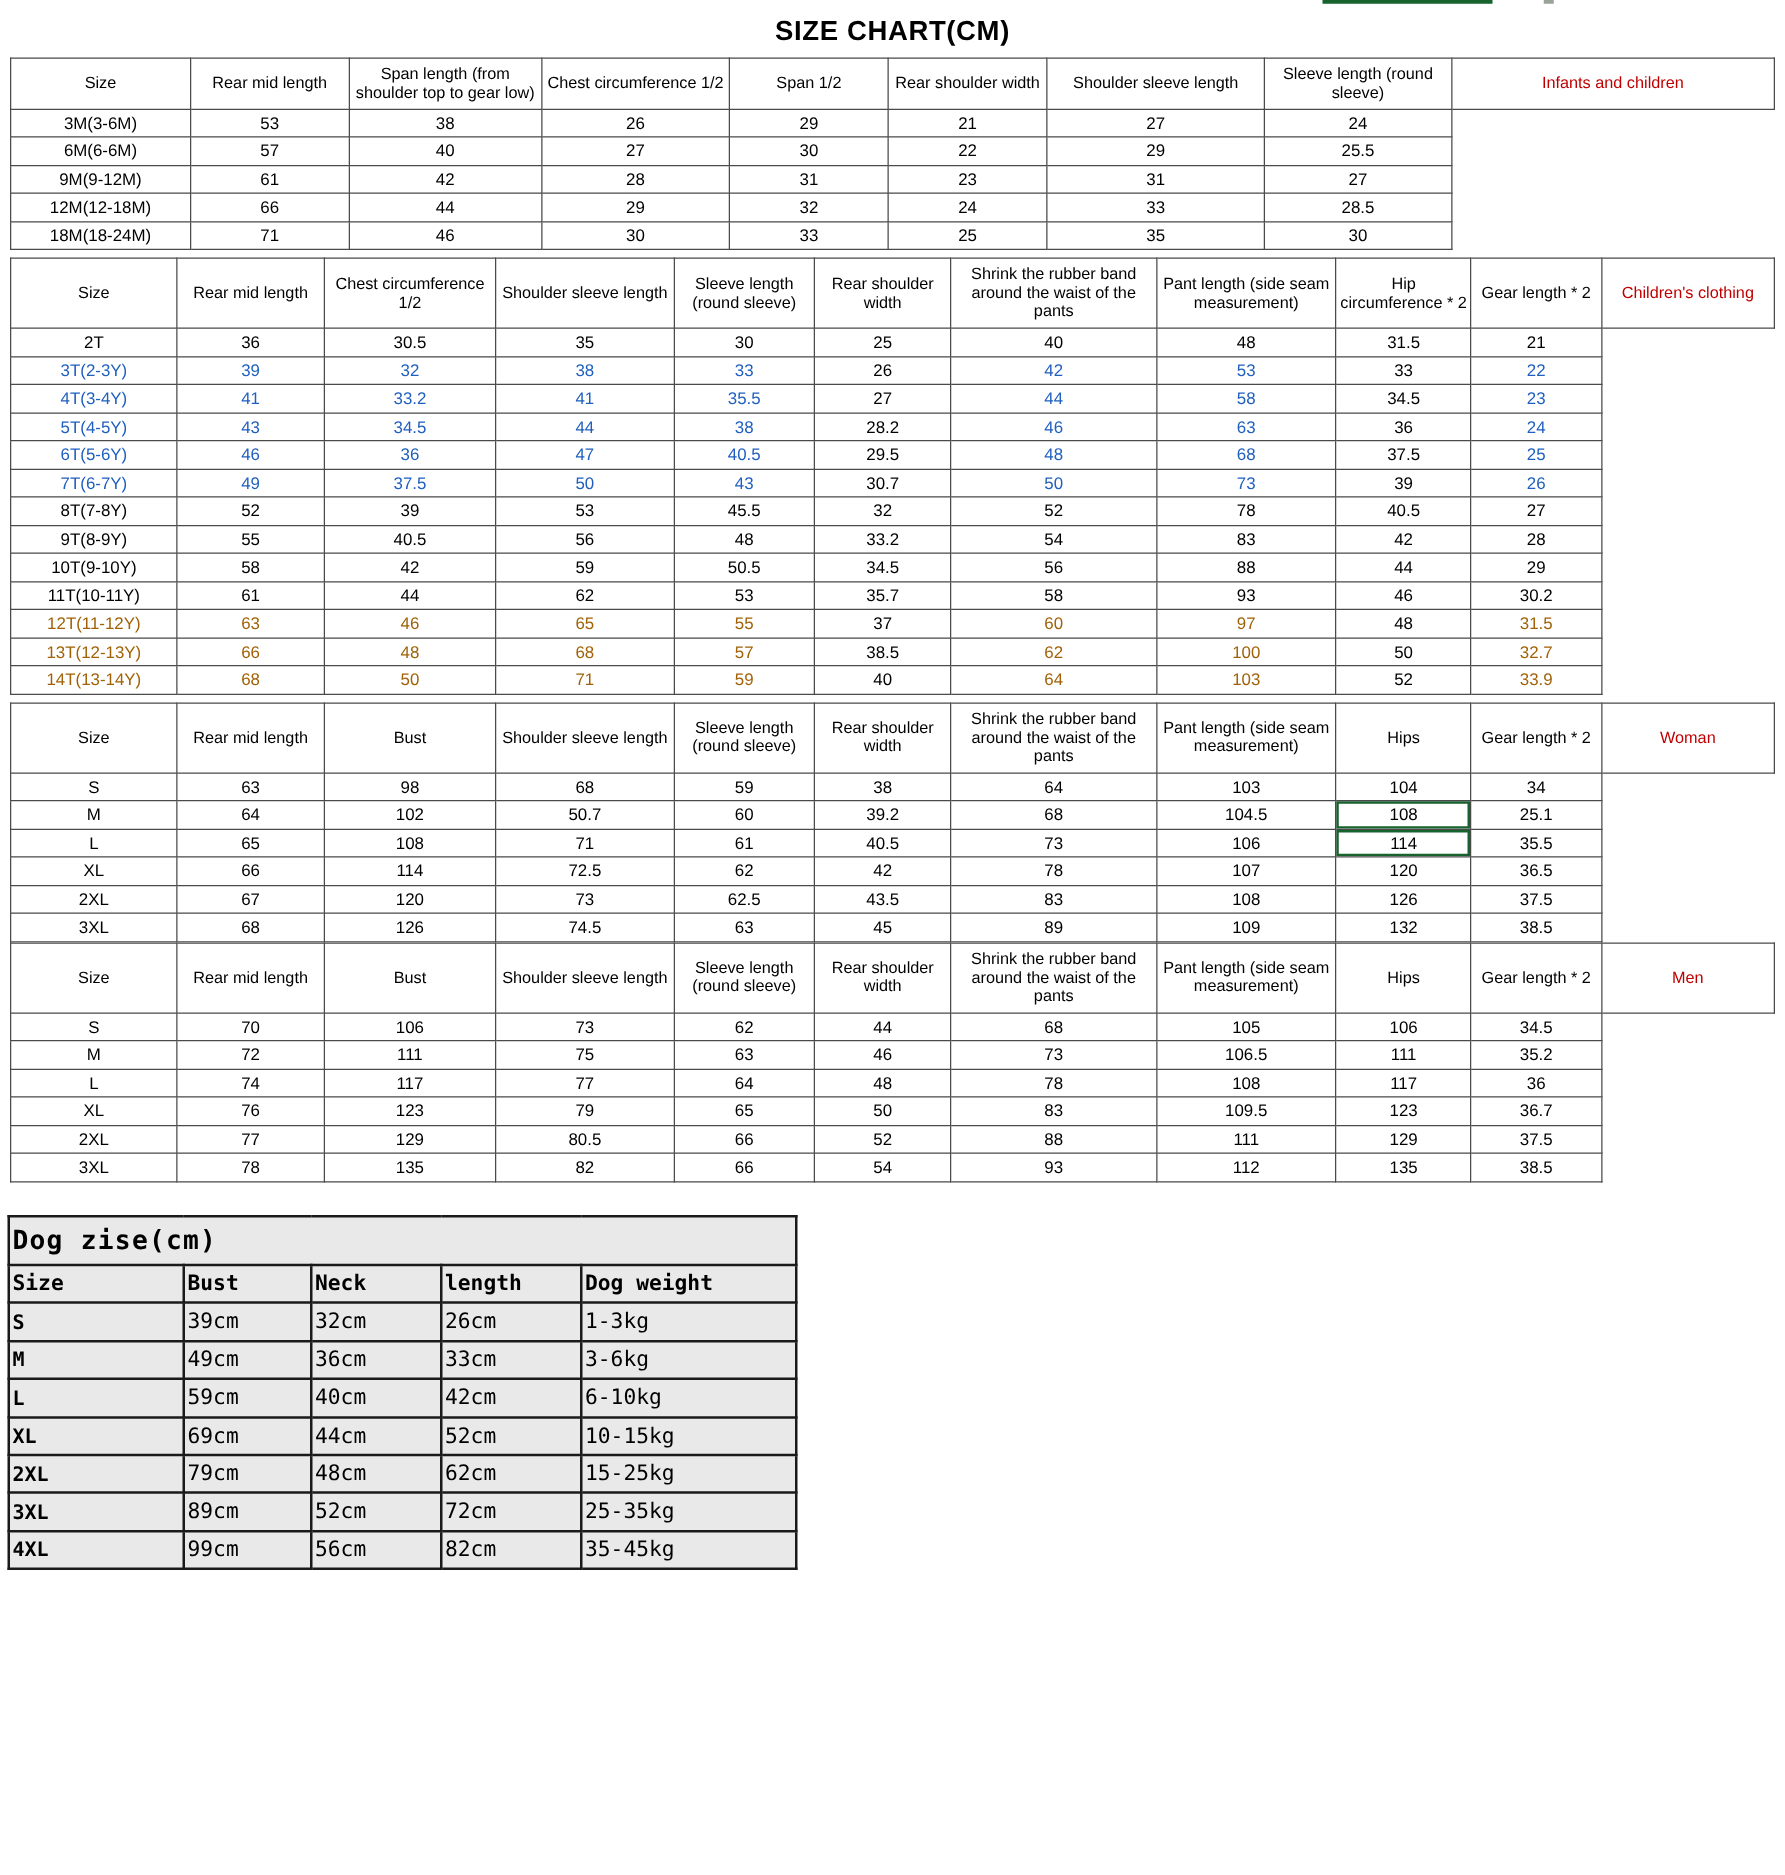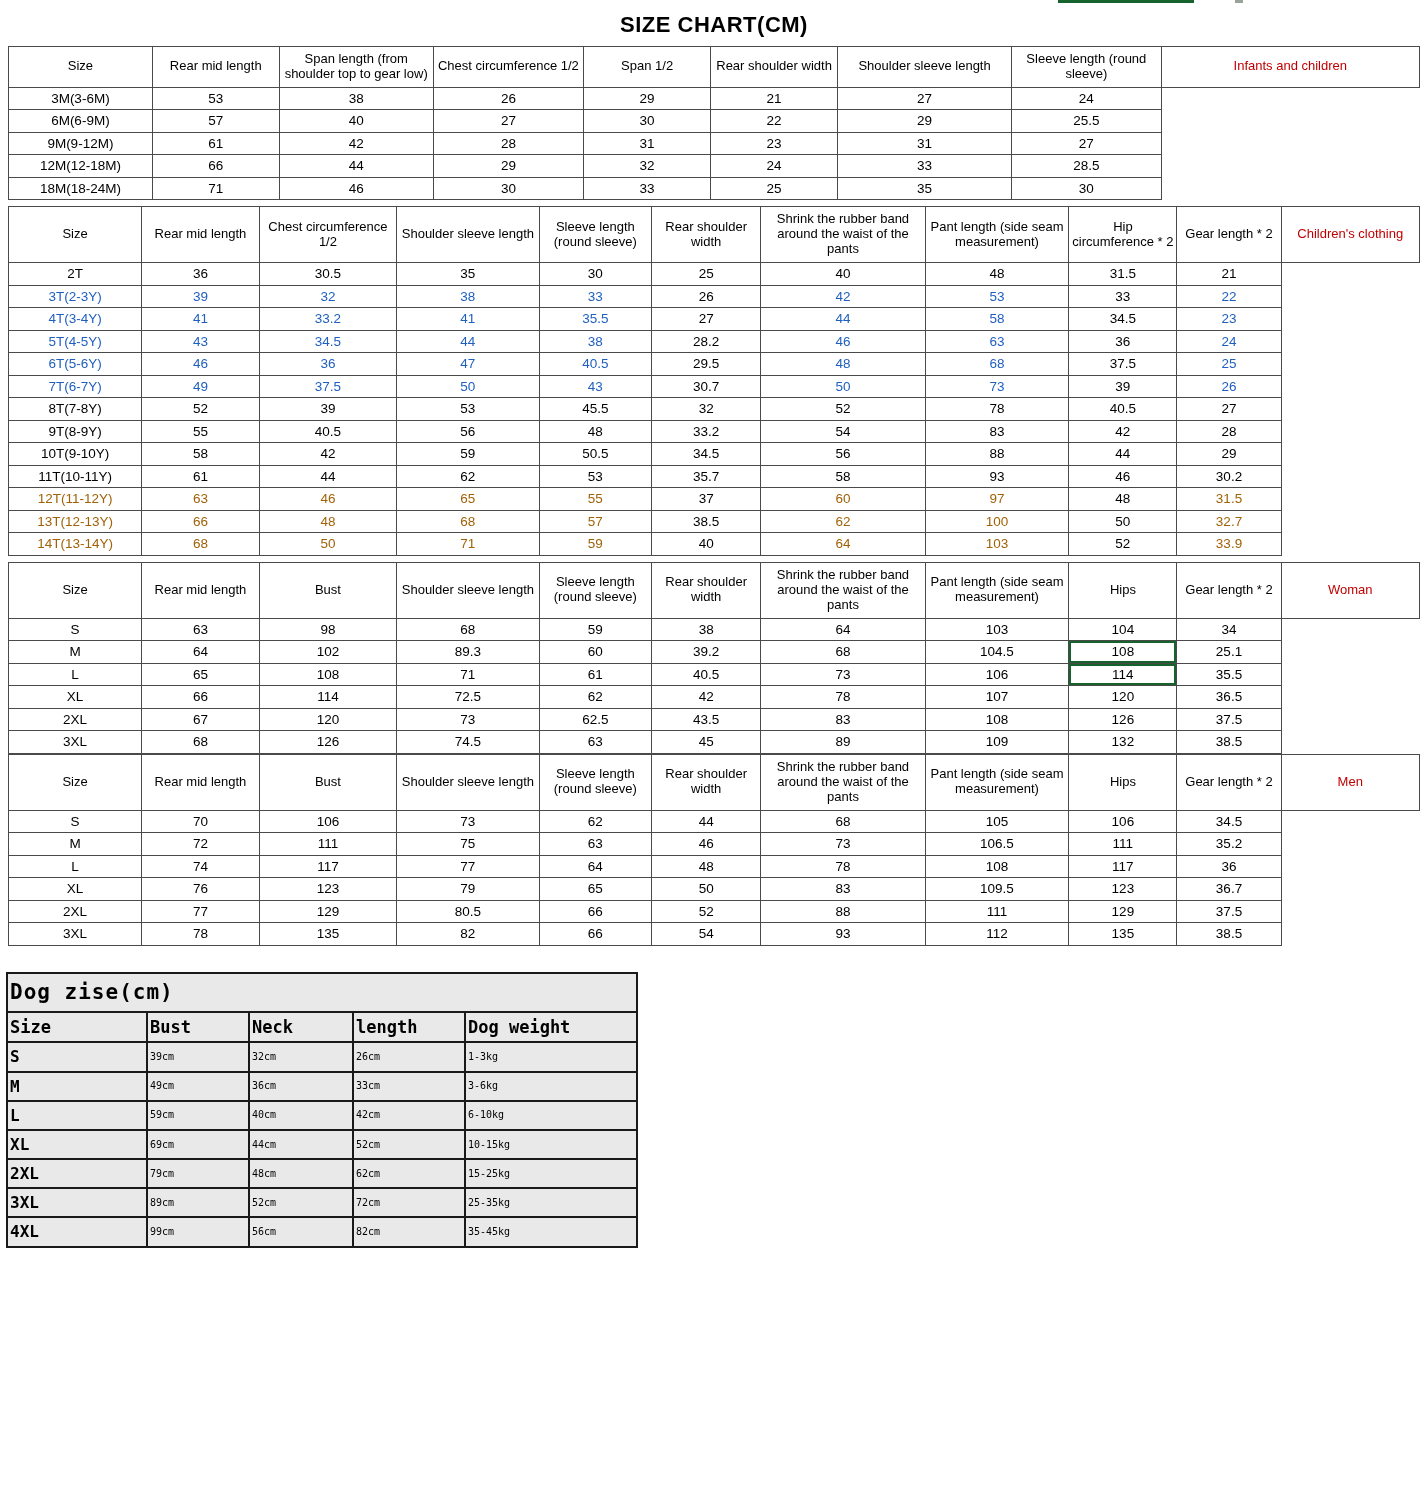--- a/index.html
+++ b/index.html
@@ -110,21 +110,21 @@
   }
   table.dog td.dhead {
     font-size: 17px;
     font-weight: bold;
   }
   table.dog td.dsize {
     font-weight: bold;
     font-size: 16px;
   }
   table.dog td.dval {
-    font-size: 10px;
+    font-size: 17px;
   }
 </style>
 </head>
 <body>
 
 <div class="page">
 
   <div class="top-accent"></div>
   <div class="top-accent2"></div>
 
@@ -160,21 +160,21 @@
         <td>3M(3-6M)</td>
         <td>53</td>
         <td>38</td>
         <td>26</td>
         <td>29</td>
         <td>21</td>
         <td>27</td>
         <td>24</td>
       </tr>
       <tr>
-        <td>6M(6-9M)</td>
+        <td>6M(6-6M)</td>
         <td>57</td>
         <td>40</td>
         <td>27</td>
         <td>30</td>
         <td>22</td>
         <td>29</td>
         <td>25.5</td>
       </tr>
       <tr>
         <td>9M(9-12M)</td>
@@ -437,21 +437,21 @@
         <td>38</td>
         <td>64</td>
         <td>103</td>
         <td>104</td>
         <td>34</td>
       </tr>
       <tr>
         <td>M</td>
         <td>64</td>
         <td>102</td>
-        <td>89.3</td>
+        <td>50.7</td>
         <td>60</td>
         <td>39.2</td>
         <td>68</td>
         <td>104.5</td>
         <td class="hl-green">108</td>
         <td>25.1</td>
       </tr>
       <tr>
         <td>L</td>
         <td>65</td>

